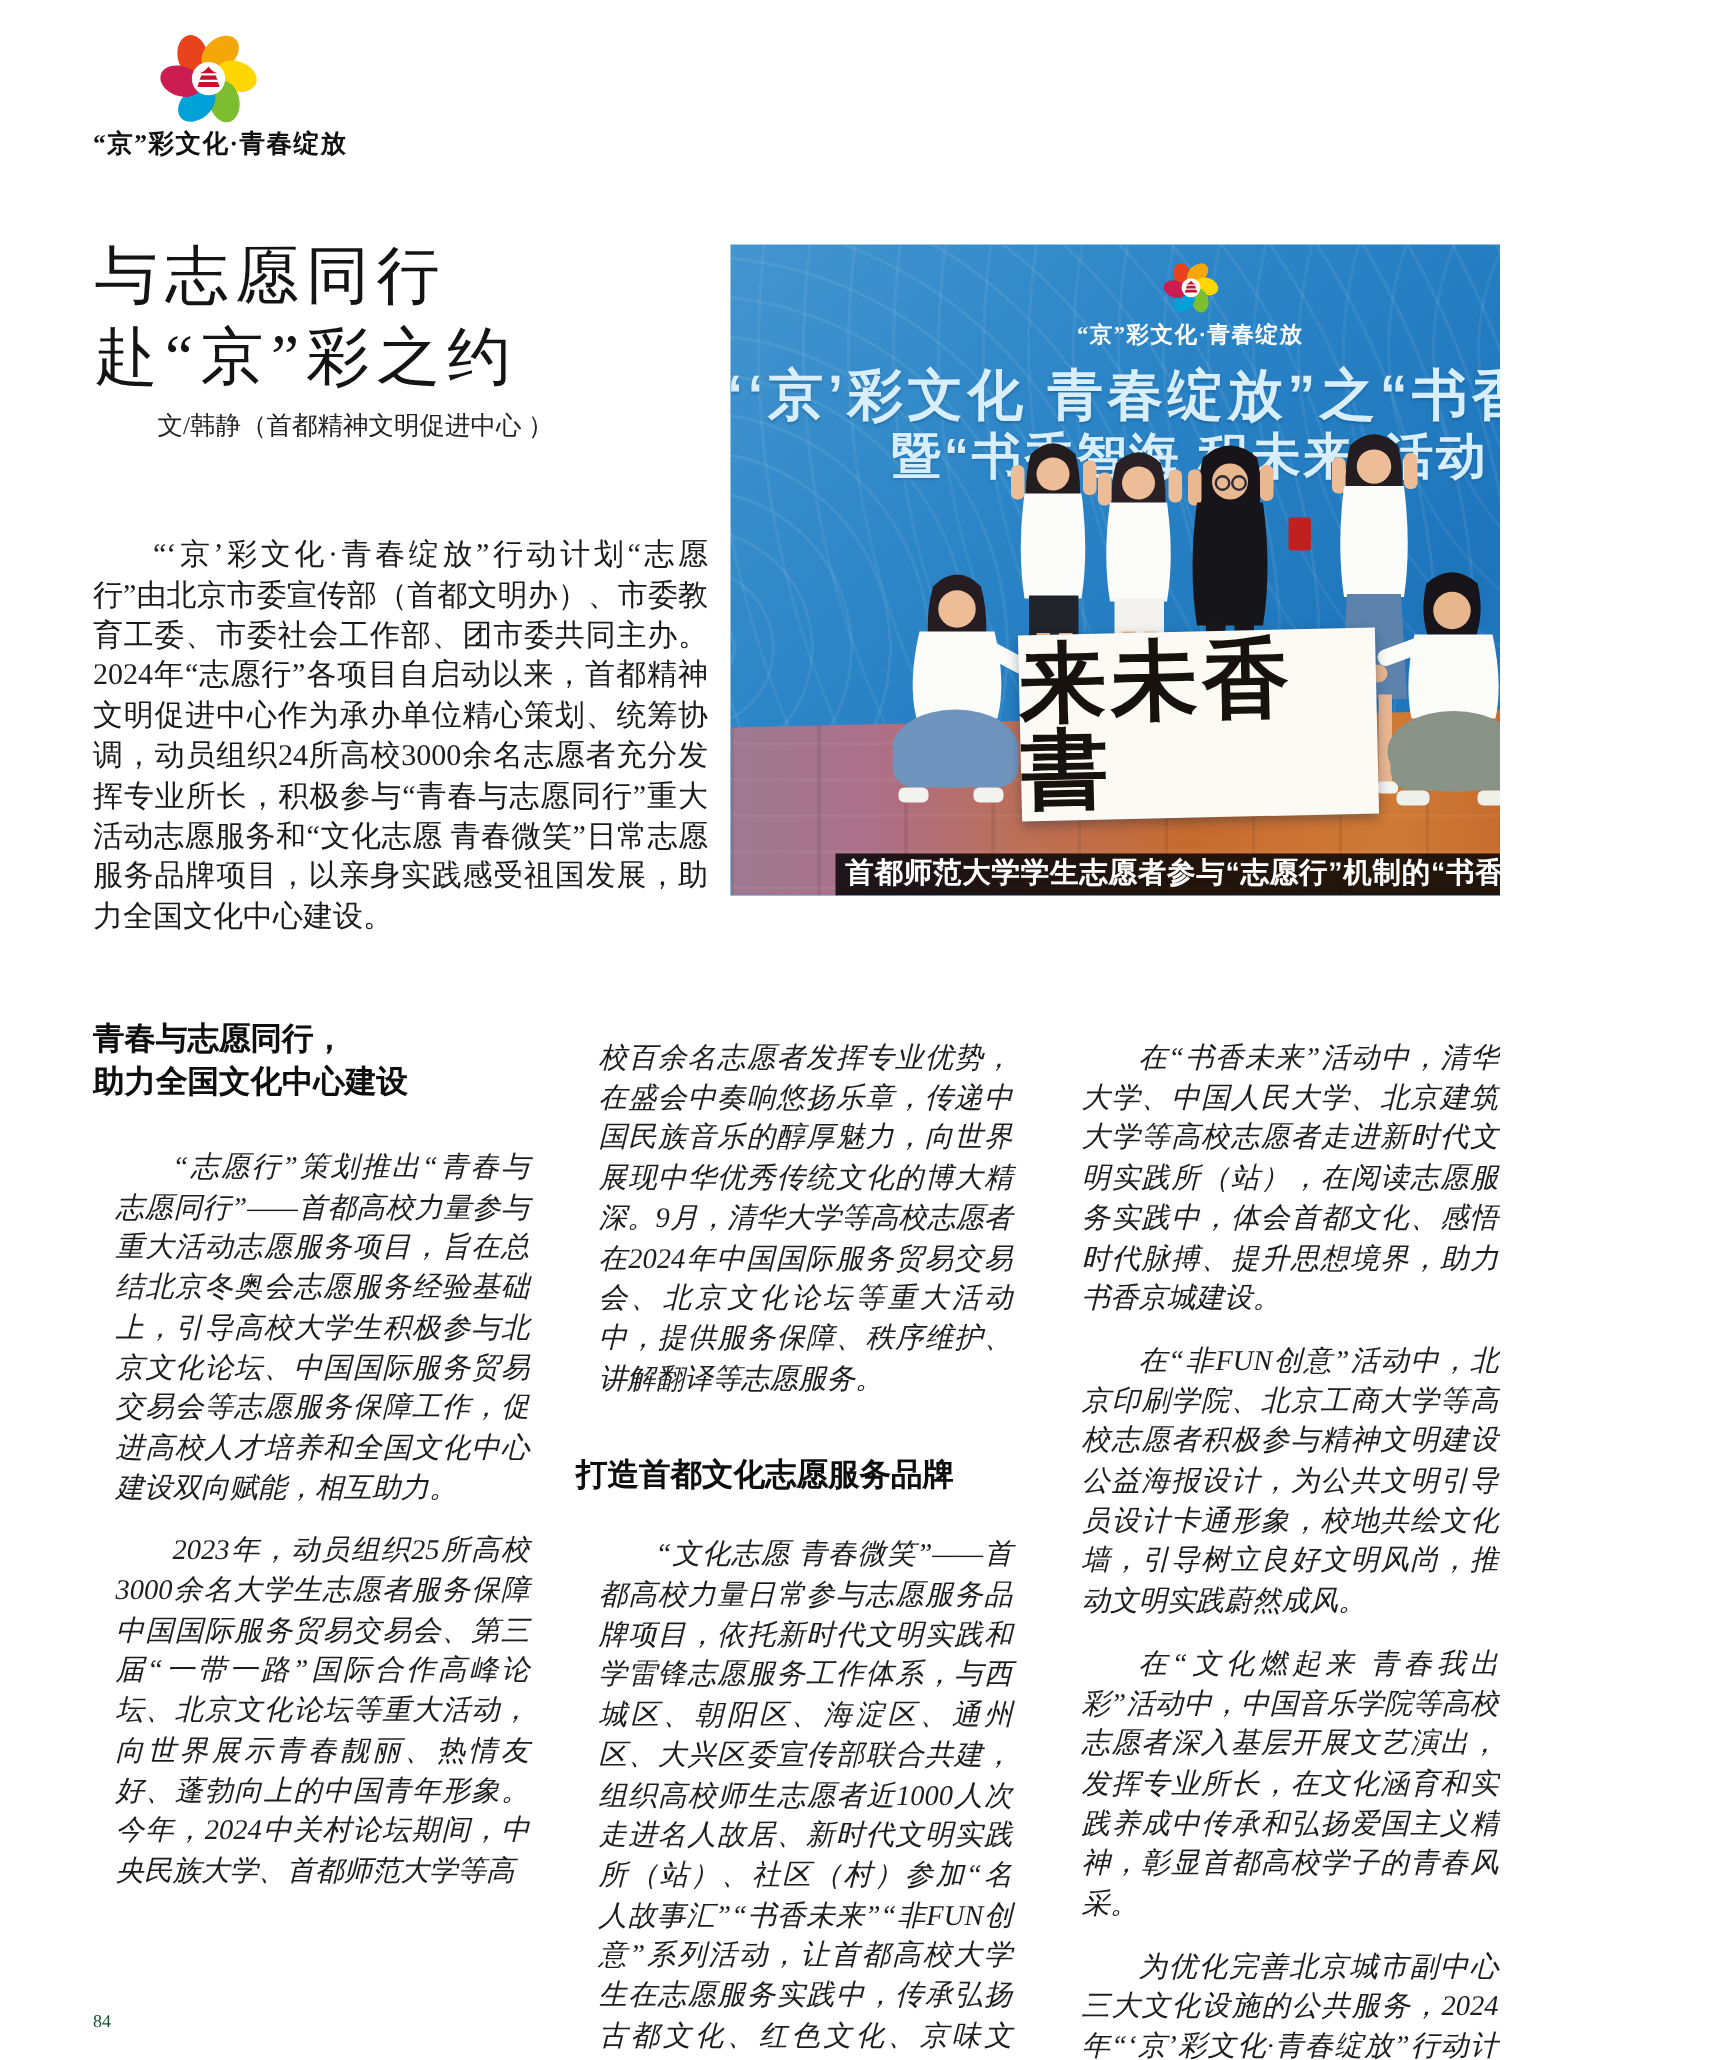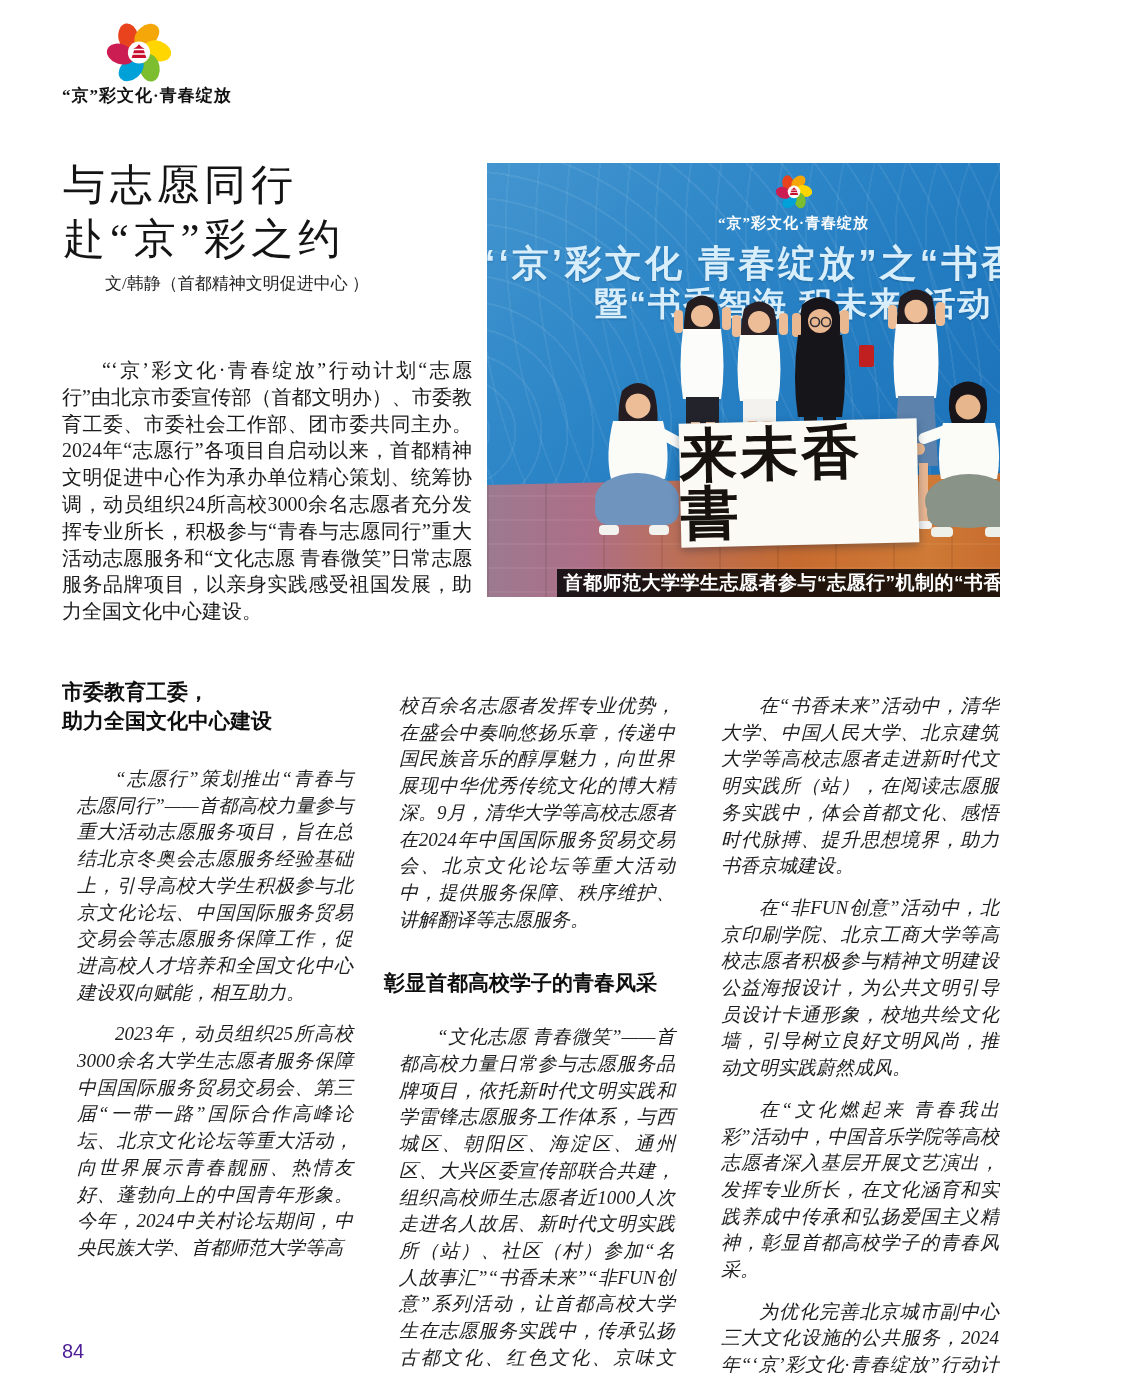--- a/index.html
+++ b/index.html
@@ -56,22 +56,22 @@
         text-justify:inter-ideograph;color:#1d1d1d;}
   .col1{left:62px;width:306px;}
   .col2{left:384px;width:306px;}
   .col3{left:706px;width:308px;}
   .col p{margin:15px;text-indent:2em;font-style:italic;}
   .col p.no-indent{text-indent:0;}
   .col-heading{font-size:21px;line-height:29px;font-weight:700;color:#0e0e0e;text-indent:0;}
   .col1 .col-heading{margin:0 0 30px 0;}
   .col2 .col-heading{margin:36px 0 26px 0;}
 
-  .page-number{position:absolute;left:62px;top:1340px;font-size:20px;color:#4c1d95;
-        font-family:Liberation Sans, sans-serif;}
+  .page-number{position:absolute;left:62px;top:1340px;font-size:12px;color:#14532d;
+        font-family:Liberation Serif, serif;}
 
   
   .edge-strip{position:absolute;left:1107px;top:712px;width:33px;height:661px;
         background:linear-gradient(180deg,
           #b6885c 0%,#c49a71 6%,#f3e2dd 9%,#ddb89e 12%,#ab7a50 15%,
           #f9f5ef 19%,#f3efe6 24%,#d9ba92 28%,#bf8d55 32%,#f1e9dc 37%,
           #ece4d6 44%,#f2ebdf 50%,#eee4d4 56%,#e9c9cf 58%,#f2e9d9 62%,
           #efe6cf 68%,#f7f1e6 74%,#efe8da 80%,#e6dfd0 86%,#8a8894 89%,
           #4f4d58 90.5%,#e98a3e 93%,#ee9c4f 100%);}
 </style>
@@ -198,31 +198,31 @@
 
     <div class="banner">
       <span class="banner-text">来未香書</span>
     </div>
 
     <div class="caption">首都师范大学学生志愿者参与“志愿行”机制的“书香未来”项目</div>
   </div>
 
   <div class="col col1">
     <div class="col-heading">
-      <div>市委教育工委，</div>
+      <div>青春与志愿同行，</div>
       <div>助力全国文化中心建设</div>
     </div>
     <p>“志愿行”策划推出“青春与志愿同行”——首都高校力量参与重大活动志愿服务项目，旨在总结北京冬奥会志愿服务经验基础上，引导高校大学生积极参与北京文化论坛、中国国际服务贸易交易会等志愿服务保障工作，促进高校人才培养和全国文化中心建设双向赋能，相互助力。</p>
     <p>2023年，动员组织25所高校3000余名大学生志愿者服务保障中国国际服务贸易交易会、第三届“一带一路”国际合作高峰论坛、北京文化论坛等重大活动，向世界展示青春靓丽、热情友好、蓬勃向上的中国青年形象。今年，2024中关村论坛期间，中央民族大学、首都师范大学等高</p>
   </div>
 
   <div class="col col2">
     <p class="no-indent">校百余名志愿者发挥专业优势，在盛会中奏响悠扬乐章，传递中国民族音乐的醇厚魅力，向世界展现中华优秀传统文化的博大精深。9月，清华大学等高校志愿者在2024年中国国际服务贸易交易会、北京文化论坛等重大活动中，提供服务保障、秩序维护、讲解翻译等志愿服务。</p>
     <div class="col-heading">
-      <div>彰显首都高校学子的青春风采</div>
+      <div>打造首都文化志愿服务品牌</div>
     </div>
     <p>“文化志愿 青春微笑”——首都高校力量日常参与志愿服务品牌项目，依托新时代文明实践和学雷锋志愿服务工作体系，与西城区、朝阳区、海淀区、通州区、大兴区委宣传部联合共建，组织高校师生志愿者近1000人次走进名人故居、新时代文明实践所（站）、社区（村）参加“名人故事汇”“书香未来”“非FUN创意”系列活动，让首都高校大学生在志愿服务实践中，传承弘扬古都文化、红色文化、京味文化、创新文化，助力提升市民文明素质和城市文明程度。</p>
 
   </div>
 
   <div class="col col3">
     <p>在“书香未来”活动中，清华大学、中国人民大学、北京建筑大学等高校志愿者走进新时代文明实践所（站），在阅读志愿服务实践中，体会首都文化、感悟时代脉搏、提升思想境界，助力书香京城建设。</p>
     <p>在“非FUN创意”活动中，北京印刷学院、北京工商大学等高校志愿者积极参与精神文明建设公益海报设计，为公共文明引导员设计卡通形象，校地共绘文化墙，引导树立良好文明风尚，推动文明实践蔚然成风。</p>
     <p>在“文化燃起来 青春我出彩”活动中，中国音乐学院等高校志愿者深入基层开展文艺演出，发挥专业所长，在文化涵育和实践养成中传承和弘扬爱国主义精神，彰显首都高校学子的青春风采。</p>
     <p>为优化完善北京城市副中心三大文化设施的公共服务，2024年“‘京’彩文化·青春绽放”行动计划“志愿行”全新</p>

